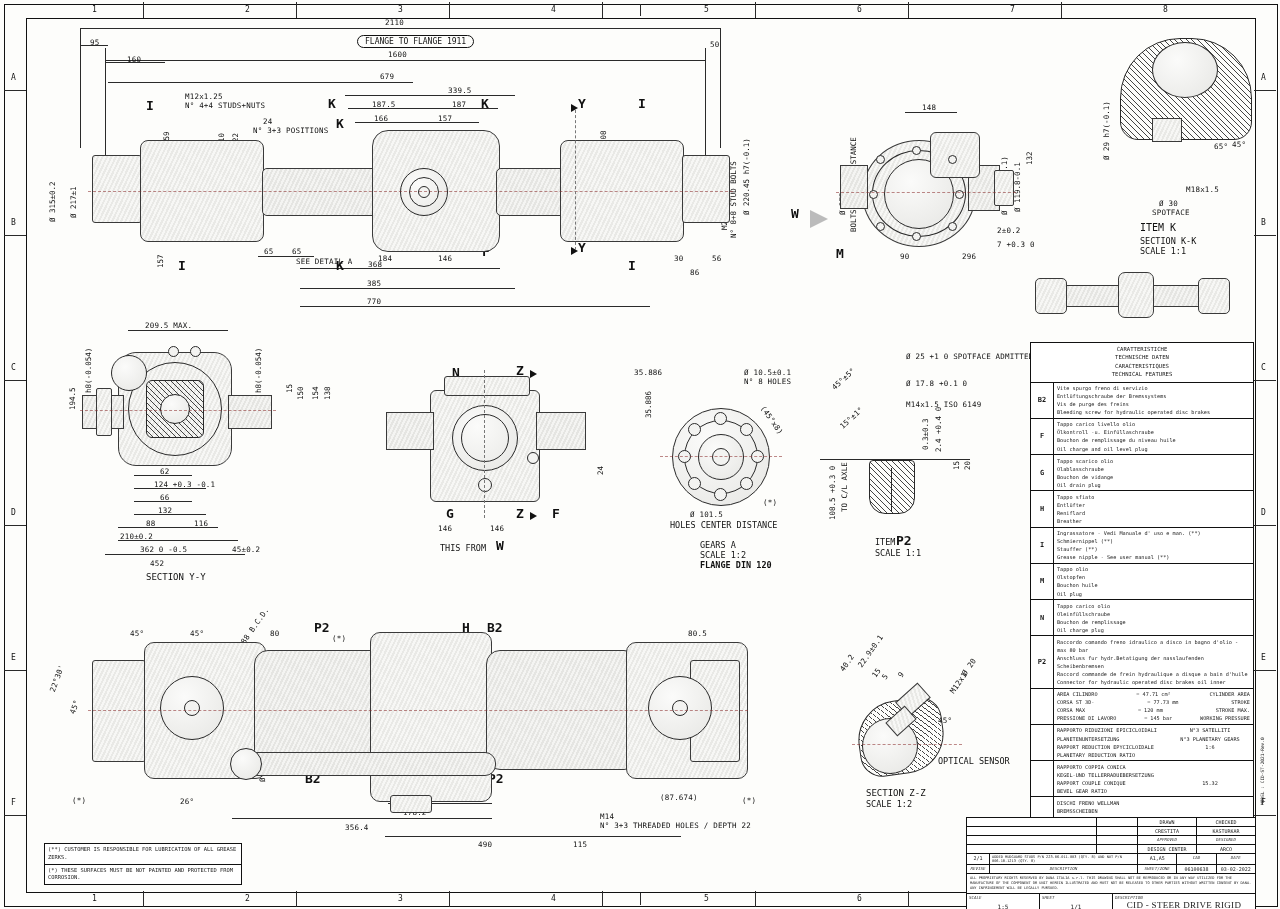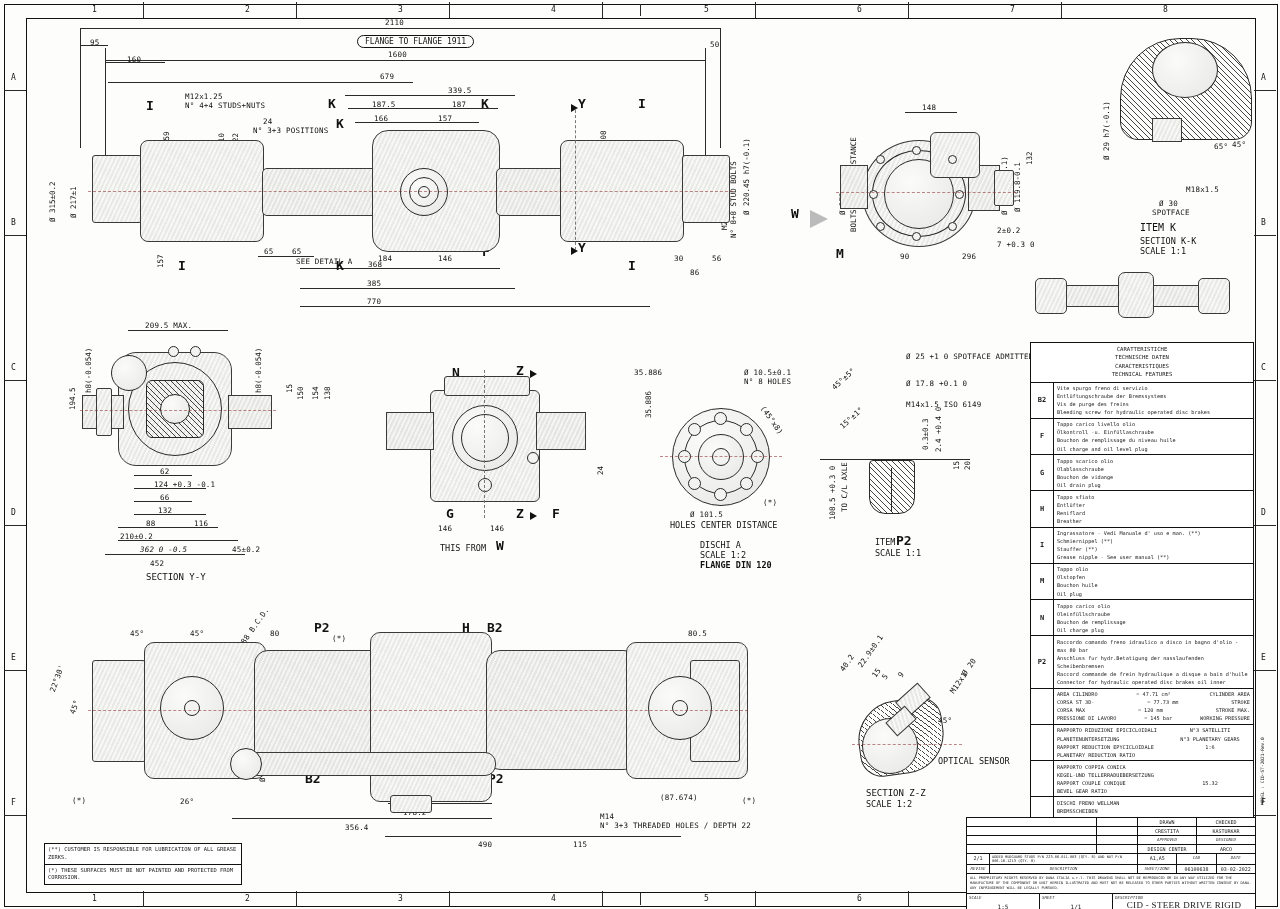--- a/index.html
+++ b/index.html
@@ -337,21 +337,21 @@
     <div class="dimv" style="left:311px;top:400px;">154</div>
     <div class="dimv" style="left:323px;top:400px;">138</div>
 
     <div class="dim" style="left:160px;top:467px;">62</div>
     <div class="dim" style="left:154px;top:480px;">124 +0.3 -0.1</div>
     <div class="dim" style="left:160px;top:493px;">66</div>
     <div class="dim" style="left:158px;top:506px;">132</div>
     <div class="dim" style="left:146px;top:519px;">88</div>
     <div class="dim" style="left:194px;top:519px;">116</div>
     <div class="dim" style="left:120px;top:532px;">210±0.2</div>
-    <div class="dim" style="left:140px;top:545px;font-style:italic;">362 0 -0.5</div>
+    <div class="dim" style="left:140px;top:545px;">362 0 -0.5</div>
     <div class="dim" style="left:150px;top:559px;">452</div>
     <div class="dim" style="left:232px;top:545px;">45±0.2</div>
     <div class="cap" style="left:146px;top:572px;font-size:9px;">SECTION   Y-Y</div>
 
     <div class="ln lh" style="left:134px;top:475px;width:58px;"></div>
     <div class="ln lh" style="left:134px;top:488px;width:72px;"></div>
     <div class="ln lh" style="left:134px;top:501px;width:58px;"></div>
     <div class="ln lh" style="left:134px;top:514px;width:72px;"></div>
     <div class="ln lh" style="left:118px;top:527px;width:100px;"></div>
     <div class="ln lh" style="left:118px;top:540px;width:120px;"></div>
@@ -397,21 +397,21 @@
 
   <div>
     <div class="dim" style="left:634px;top:368px;">35.886</div>
     <div class="dimv" style="left:644px;top:418px;">35.886</div>
     <div class="dim" style="left:744px;top:368px;">Ø 10.5±0.1</div>
     <div class="dim" style="left:744px;top:377px;">N° 8 HOLES</div>
     <div class="dim" style="left:766px;top:404px;transform:rotate(55deg);transform-origin:0 0;">(45°x8)</div>
     <div class="dim" style="left:763px;top:498px;">(*)</div>
     <div class="dim" style="left:690px;top:510px;">Ø 101.5</div>
     <div class="cap" style="left:670px;top:520px;">HOLES CENTER DISTANCE</div>
-    <div class="cap" style="left:700px;top:540px;font-size:8.5px;">DISCHI A</div>
+    <div class="cap" style="left:700px;top:540px;font-size:8.5px;">GEARS A</div>
     <div class="cap" style="left:700px;top:550px;">SCALE 1:2</div>
     <div class="cap" style="left:700px;top:560px;font-weight:bold;">FLANGE DIN 120</div>
 
     <div class="disc" style="left:672px;top:408px;width:96px;height:96px;"></div>
     <div class="ring" style="left:684px;top:420px;width:72px;height:72px;"></div>
     <div class="disc" style="left:698px;top:434px;width:44px;height:44px;"></div>
     <div class="bolt" style="left:712px;top:448px;width:16px;height:16px;"></div>
     <div class="bolt" style="left:714px;top:412px;width:11px;height:11px;"></div>
     <div class="bolt" style="left:740px;top:423px;width:11px;height:11px;"></div>
     <div class="bolt" style="left:751px;top:450px;width:11px;height:11px;"></div>

